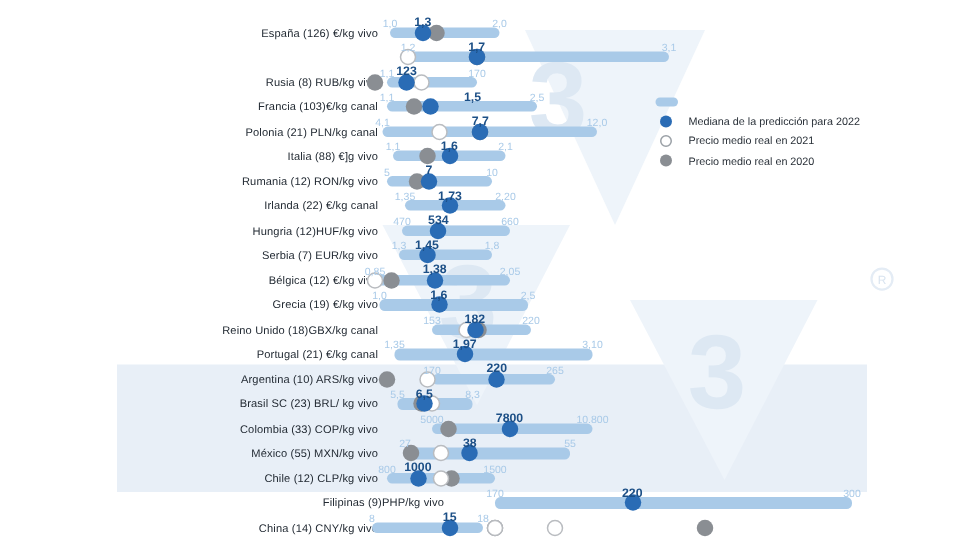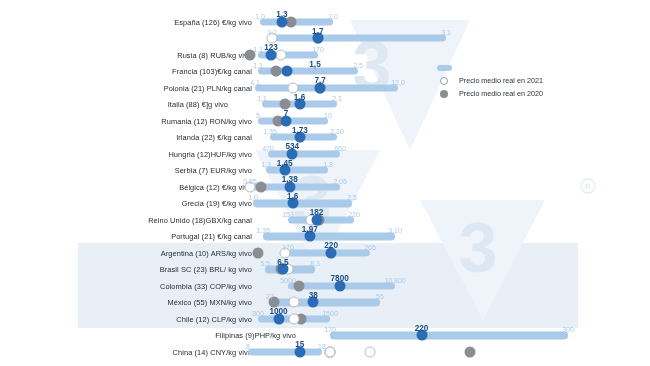--- a/index.html
+++ b/index.html
@@ -167,21 +167,21 @@
         <div class="rowlabel" style="width: 252px; left: 0px;">Polonia (21) PLN/kg canal</div>
         <div class="track" style="left: 255px; width: 143px;"></div>
         <div class="dot y2020" style="left: 320.165px;"></div>
         <div class="dot y2021" style="left: 293.013px;"></div>
         <div class="dot median" style="left: 320.165px;"></div>
         <div class="vlabel end" style="left: 255px;">4,1</div>
         <div class="vlabel mid" style="left: 320.165px;">7,7</div>
         <div class="vlabel end" style="left: 398px;">12,0</div>
       </div>
       <div class="row" style="top: 92.6px;">
-        <div class="rowlabel" style="width: 212px; left: 16px;">Italia (88) €]g vivo</div>
+        <div class="rowlabel" style="width: 252px; left: 0px;">Italia (88) €]g vivo</div>
         <div class="track" style="left: 262px; width: 75px;"></div>
         <div class="dot y2020" style="left: 284.5px;"></div>
         <div class="dot median" style="left: 299.5px;"></div>
         <div class="vlabel end" style="left: 262px;">1,1</div>
         <div class="vlabel mid" style="left: 299.5px;">1,6</div>
         <div class="vlabel end" style="left: 337px;">2,1</div>
       </div>
       <div class="row" style="top: 109.12px;">
         <div class="rowlabel" style="width: 252px; left: 0px;">Rumania (12) RON/kg vivo</div>
         <div class="track" style="left: 258px; width: 70px;"></div>
@@ -323,20 +323,26 @@
     </div>
 
   <div class="legend" style="left:436px;top:61px;">
     <div class="legend-row">
       <span class="legend-mark">
           <span class="lm-range"></span>
         </span>
     </div>
     <div class="legend-row">
       <span class="legend-mark">
+          <span class="lm-dot median"></span>
+        </span>
+      <span class="legend-label">Mediana de la predicción para 2022</span>
+    </div>
+    <div class="legend-row">
+      <span class="legend-mark">
           <span class="lm-dot y2021"></span>
         </span>
       <span class="legend-label">Precio medio real en 2021</span>
     </div>
     <div class="legend-row">
       <span class="legend-mark">
           <span class="lm-dot y2020"></span>
         </span>
       <span class="legend-label">Precio medio real en 2020</span>
     </div>

